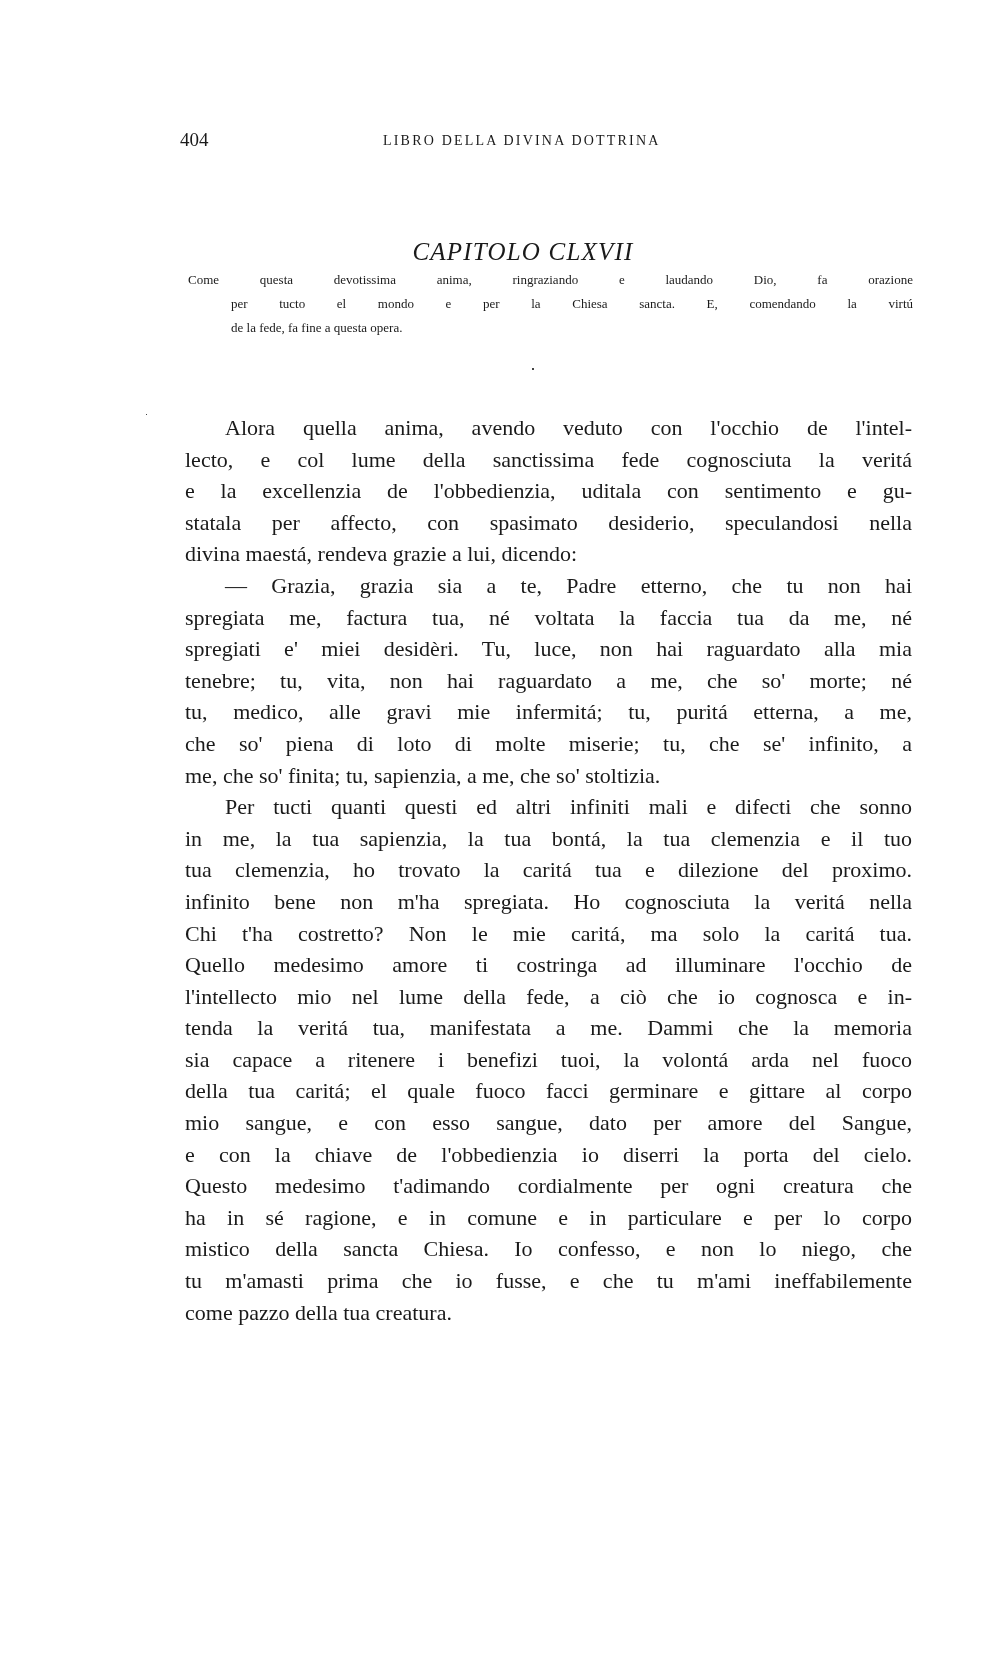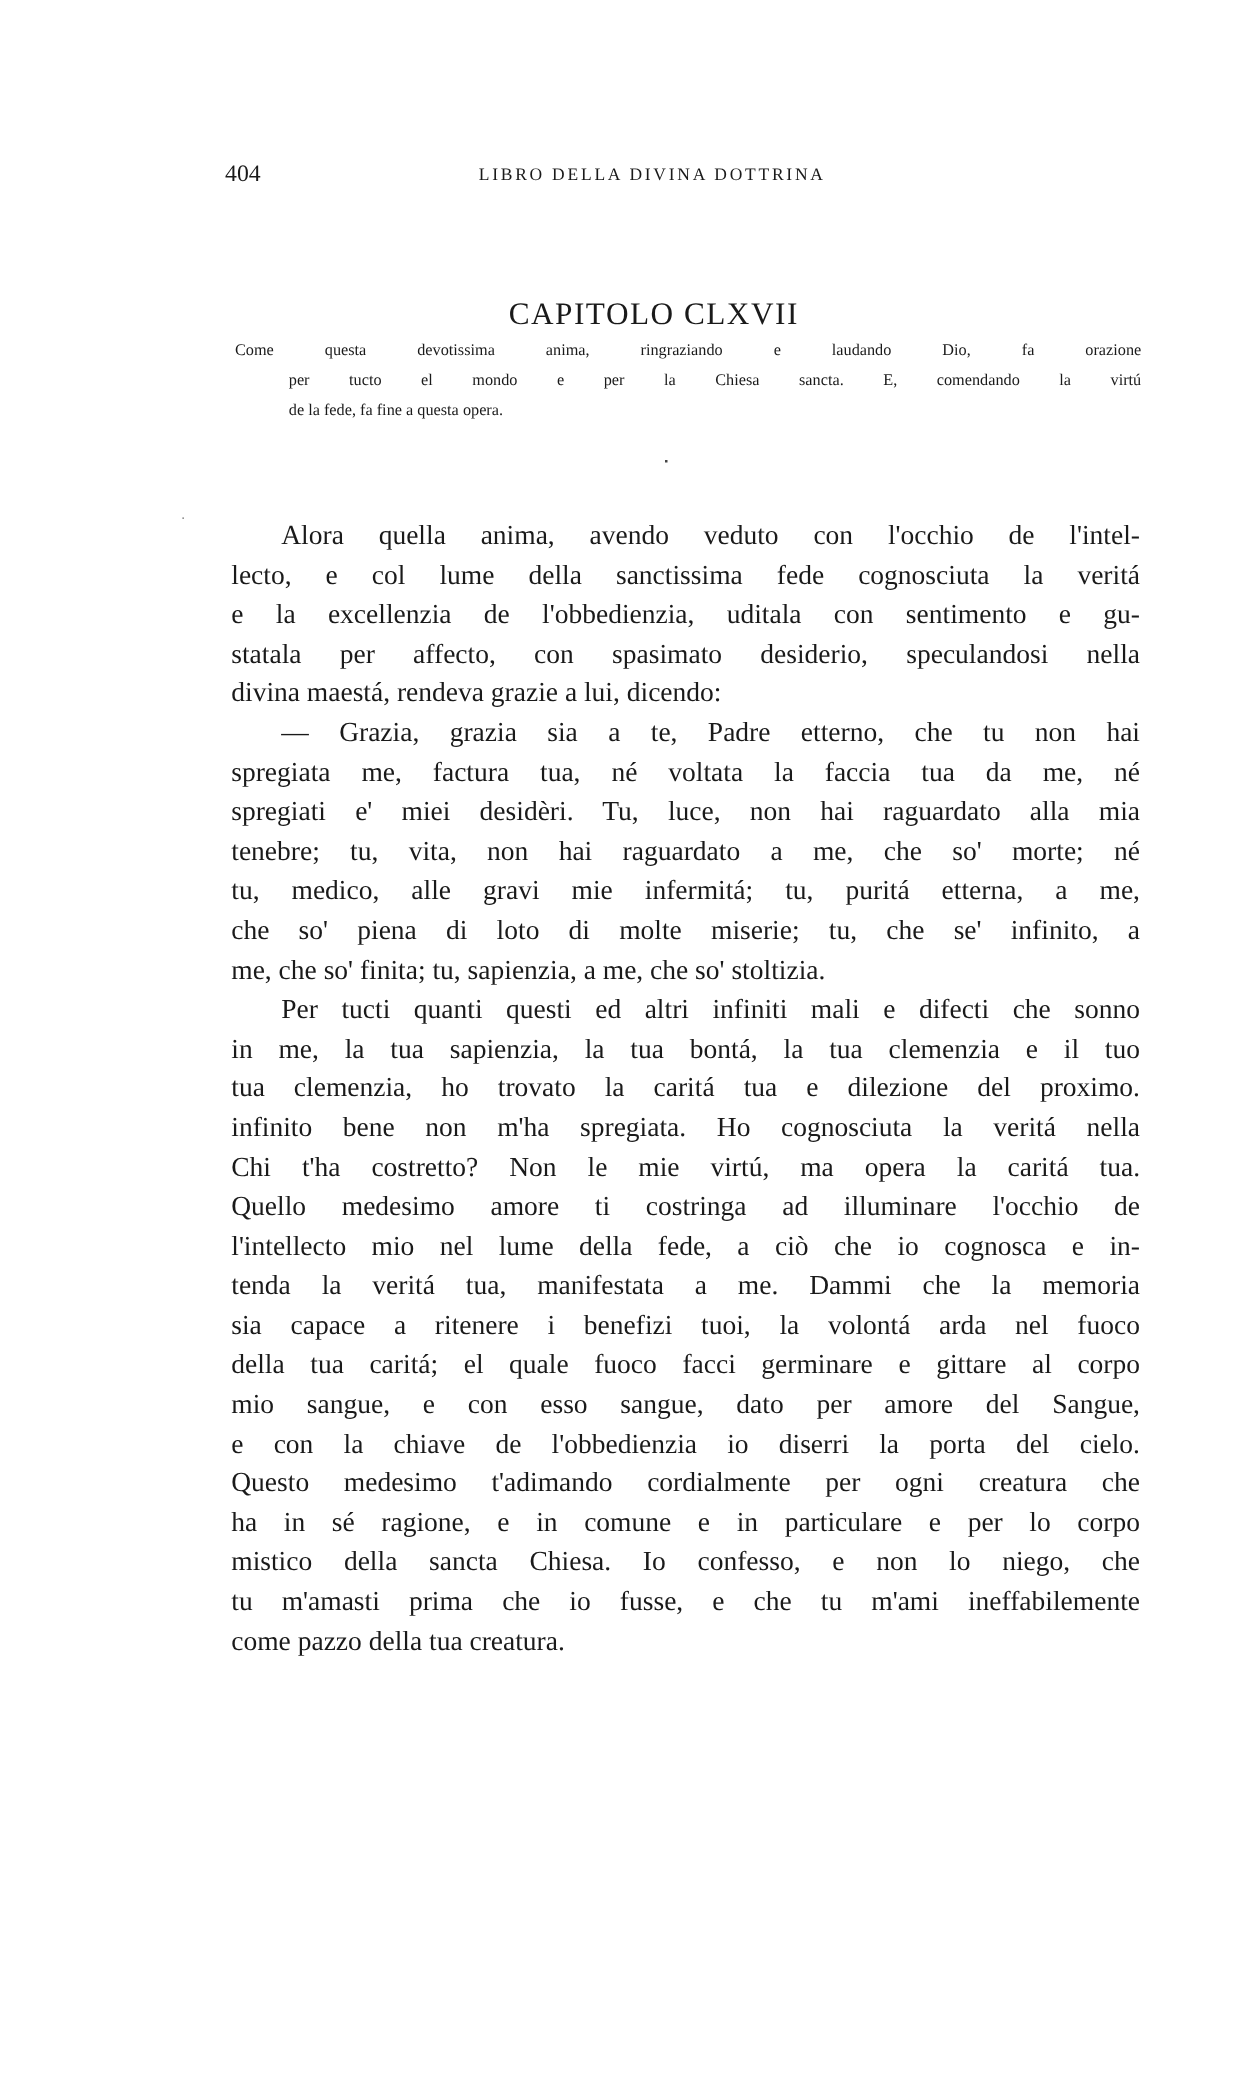--- a/index.html
+++ b/index.html
@@ -48,20 +48,21 @@
       position: absolute;
       top: 236px;
       left: 0;
       width: 1002px;
       text-align: center;
       padding-left: 44px;
       box-sizing: border-box;
       font-size: 25px;
       letter-spacing: 1.2px;
       line-height: 32px;
+      font-style: italic;
     }
     .summary {
       position: absolute;
       top: 268px;
       left: 188px;
       width: 725px;
       font-size: 13px;
       line-height: 24px;
       text-align: justify;
     }
@@ -127,21 +128,21 @@
     <span class="line">spregiata me, factura tua, né voltata la faccia tua da me, né</span>
     <span class="line">spregiati e' miei desidèri. Tu, luce, non hai raguardato alla mia</span>
     <span class="line">tenebre; tu, vita, non hai raguardato a me, che so' morte; né</span>
     <span class="line">tu, medico, alle gravi mie infermitá; tu, puritá etterna, a me,</span>
     <span class="line">che so' piena di loto di molte miserie; tu, che se' infinito, a</span>
     <span class="line last">me, che so' finita; tu, sapienzia, a me, che so' stoltizia.</span>
     <span class="line indent">Per tucti quanti questi ed altri infiniti mali e difecti che sonno</span>
     <span class="line">in me, la tua sapienzia, la tua bontá, la tua clemenzia e il tuo</span>
     <span class="line">tua clemenzia, ho trovato la caritá tua e dilezione del proximo.</span>
     <span class="line">infinito bene non m'ha spregiata. Ho cognosciuta la veritá nella</span>
-    <span class="line">Chi t'ha costretto? Non le mie virtú, ma opera la caritá tua.</span>
+    <span class="line">Chi t'ha costretto? Non le mie caritá, ma solo la caritá tua.</span>
     <span class="line">Quello medesimo amore ti costringa ad illuminare l'occhio de</span>
     <span class="line">l'intellecto mio nel lume della fede, a ciò che io cognosca e in-</span>
     <span class="line">tenda la veritá tua, manifestata a me. Dammi che la memoria</span>
     <span class="line">sia capace a ritenere i benefizi tuoi, la volontá arda nel fuoco</span>
     <span class="line">della tua caritá; el quale fuoco facci germinare e gittare al corpo</span>
     <span class="line">mio sangue, e con esso sangue, dato per amore del Sangue,</span>
     <span class="line">e con la chiave de l'obbedienzia io diserri la porta del cielo.</span>
     <span class="line">Questo medesimo t'adimando cordialmente per ogni creatura che</span>
     <span class="line">ha in sé ragione, e in comune e in particulare e per lo corpo</span>
     <span class="line">mistico della sancta Chiesa. Io confesso, e non lo niego, che</span>

